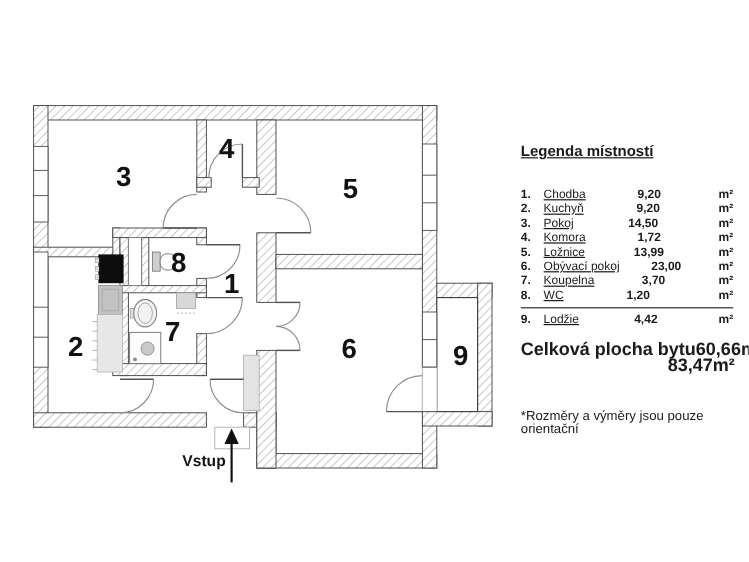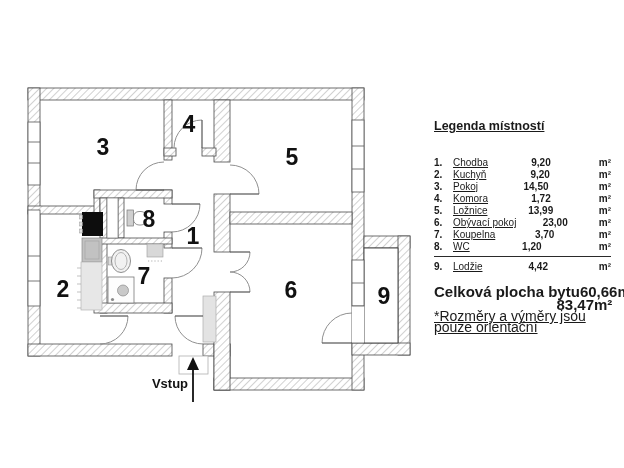--- a/index.html
+++ b/index.html
@@ -14,21 +14,21 @@
   .lrow .num{width:14px;font-weight:bold;flex:none;}
   .lrow .nm{margin-left:5px;white-space:nowrap;text-decoration:underline;}
   .lrow .val{flex:1;text-align:center;font-weight:bold;white-space:nowrap;}
   .lrow .unit{width:17px;flex:none;text-align:right;font-weight:bold;}
   .lsep{border:none;border-top:1.4px solid #2a2a2a;margin:3px 0 4px 0;}
   .totals{margin-top:12px;}
   .trow{display:flex;align-items:baseline;height:13px;font-size:15px;font-weight:bold;line-height:13px;}
   .trow .tlabel{white-space:nowrap;}
   .trow .val{flex:1;text-align:right;white-space:nowrap;}
   .trow .unit{width:17px;flex:none;text-align:right;}
-  .footnote{margin-top:0;font-size:14px;line-height:11px;text-decoration:underline;}
+  .footnote{margin-top:31px;font-size:11px;line-height:11px;}
 </style>
 </head>
 <body>
 
 <div id="screen">
 
   <svg id="plan-svg" width="624" height="468" viewBox="0 0 624 468">
     <defs>
       <pattern id="hatch" width="5" height="5" patternUnits="userSpaceOnUse" patternTransform="rotate(45)">
         <rect width="5" height="5" fill="#ffffff"></rect>

